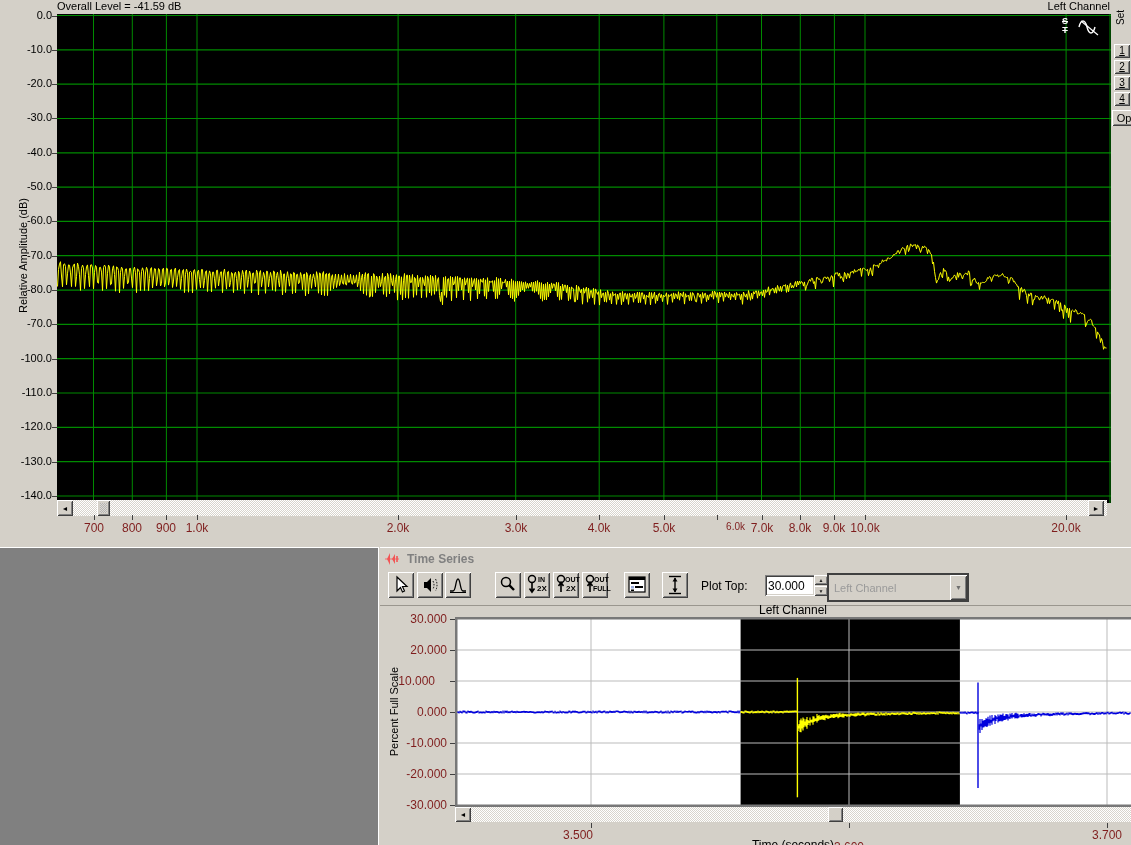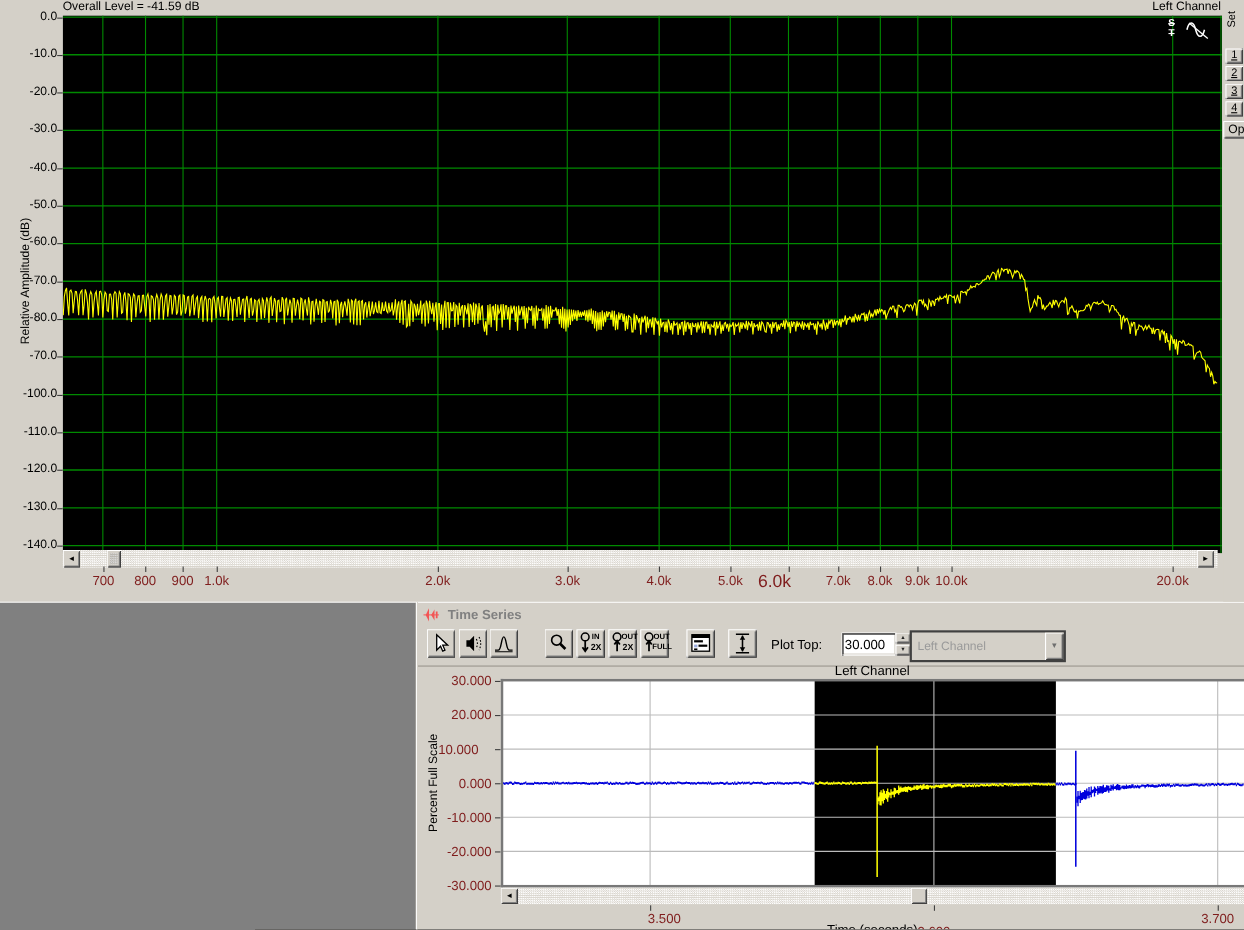--- a/index.html
+++ b/index.html
@@ -148,21 +148,21 @@
         <div class="axlab" style="left:169px;top:7px;width:56px;text-align:center;font-size:12px;">1.0k</div>
         <div class="tick" style="left:398px;top:1px;width:1px;height:5px;"></div>
         <div class="axlab" style="left:370px;top:7px;width:56px;text-align:center;font-size:12px;">2.0k</div>
         <div class="tick" style="left:516px;top:1px;width:1px;height:5px;"></div>
         <div class="axlab" style="left:488px;top:7px;width:56px;text-align:center;font-size:12px;">3.0k</div>
         <div class="tick" style="left:599px;top:1px;width:1px;height:5px;"></div>
         <div class="axlab" style="left:571px;top:7px;width:56px;text-align:center;font-size:12px;">4.0k</div>
         <div class="tick" style="left:664px;top:1px;width:1px;height:5px;"></div>
         <div class="axlab" style="left:636px;top:7px;width:56px;text-align:center;font-size:12px;">5.0k</div>
         <div class="tick" style="left:717px;top:1px;width:1px;height:5px;"></div>
-        <div class="axlab" style="left:689px;top:7px;width:56px;text-align:left;font-size:16px;">6.0k</div>
+        <div class="axlab" style="left:689px;top:7px;width:56px;text-align:right;font-size:10px;">6.0k</div>
         <div class="tick" style="left:762px;top:1px;width:1px;height:5px;"></div>
         <div class="axlab" style="left:734px;top:7px;width:56px;text-align:center;font-size:12px;">7.0k</div>
         <div class="tick" style="left:800px;top:1px;width:1px;height:5px;"></div>
         <div class="axlab" style="left:772px;top:7px;width:56px;text-align:center;font-size:12px;">8.0k</div>
         <div class="tick" style="left:834px;top:1px;width:1px;height:5px;"></div>
         <div class="axlab" style="left:806px;top:7px;width:56px;text-align:center;font-size:12px;">9.0k</div>
         <div class="tick" style="left:865px;top:1px;width:1px;height:5px;"></div>
         <div class="axlab" style="left:837px;top:7px;width:56px;text-align:center;font-size:12px;">10.0k</div>
         <div class="tick" style="left:1066px;top:1px;width:1px;height:5px;"></div>
         <div class="axlab" style="left:1038px;top:7px;width:56px;text-align:center;font-size:12px;">20.0k</div>
@@ -331,21 +331,21 @@
 
     <div class="abs checker" style="left:77px;top:260px;width:693px;height:15px;">
       <div class="scroll-arrow raised" style="left:0;">
           <span>◄</span>
         </div>
       <div class="abs raised" style="left:373px;top:0;width:15px;height:15px;"></div>
     </div>
 
     <div id="ts-xlab" class="abs" style="left:77px;top:275px;width:693px;height:26px;">
         <div class="tick" style="left:136px;top:1px;width:1px;height:5px;"></div>
-        <div class="axlab" style="left:108px;top:6px;width:56px;text-align:right;font-size:12px;">3.500</div>
+        <div class="axlab" style="left:108px;top:6px;width:56px;text-align:left;font-size:12px;">3.500</div>
         <div class="tick" style="left:394px;top:1px;width:1px;height:5px;"></div>
         <div class="axlab" style="left:366px;top:18px;width:56px;text-align:center;font-size:12px;">3.600</div>
         <div class="tick" style="left:652px;top:1px;width:1px;height:5px;"></div>
         <div class="axlab" style="left:624px;top:6px;width:56px;text-align:center;font-size:12px;">3.700</div>
       </div>
     <div class="abs" style="left:77px;top:291px;width:676px;text-align:center;font-size:12px;">Time (seconds)</div>
   </section>
 </div>
 
 </body></html>

